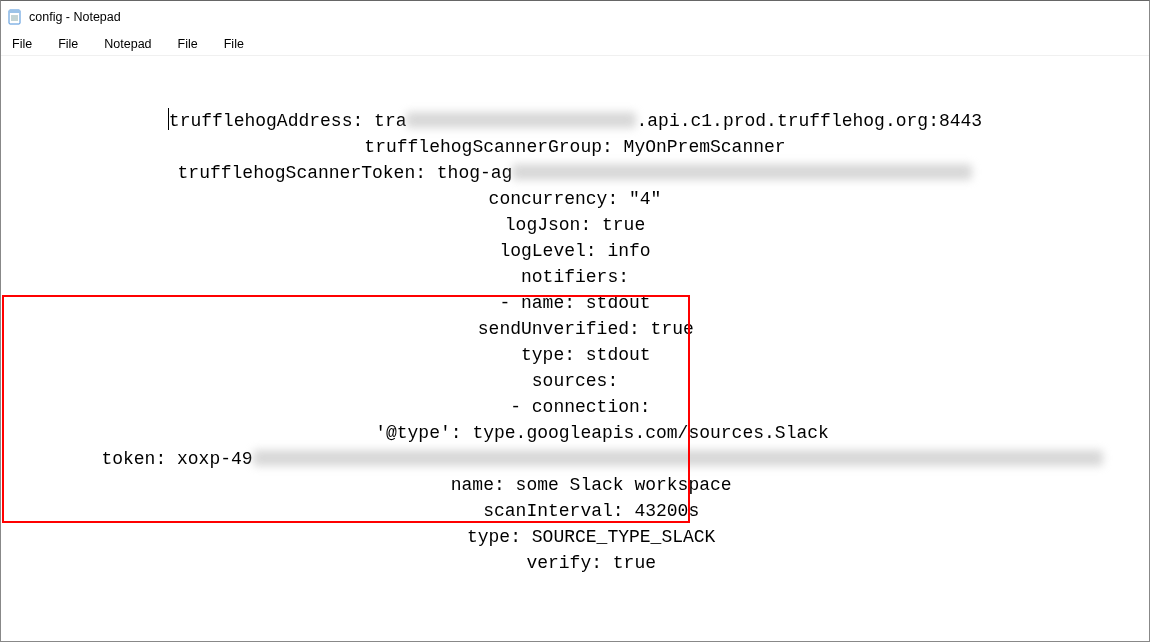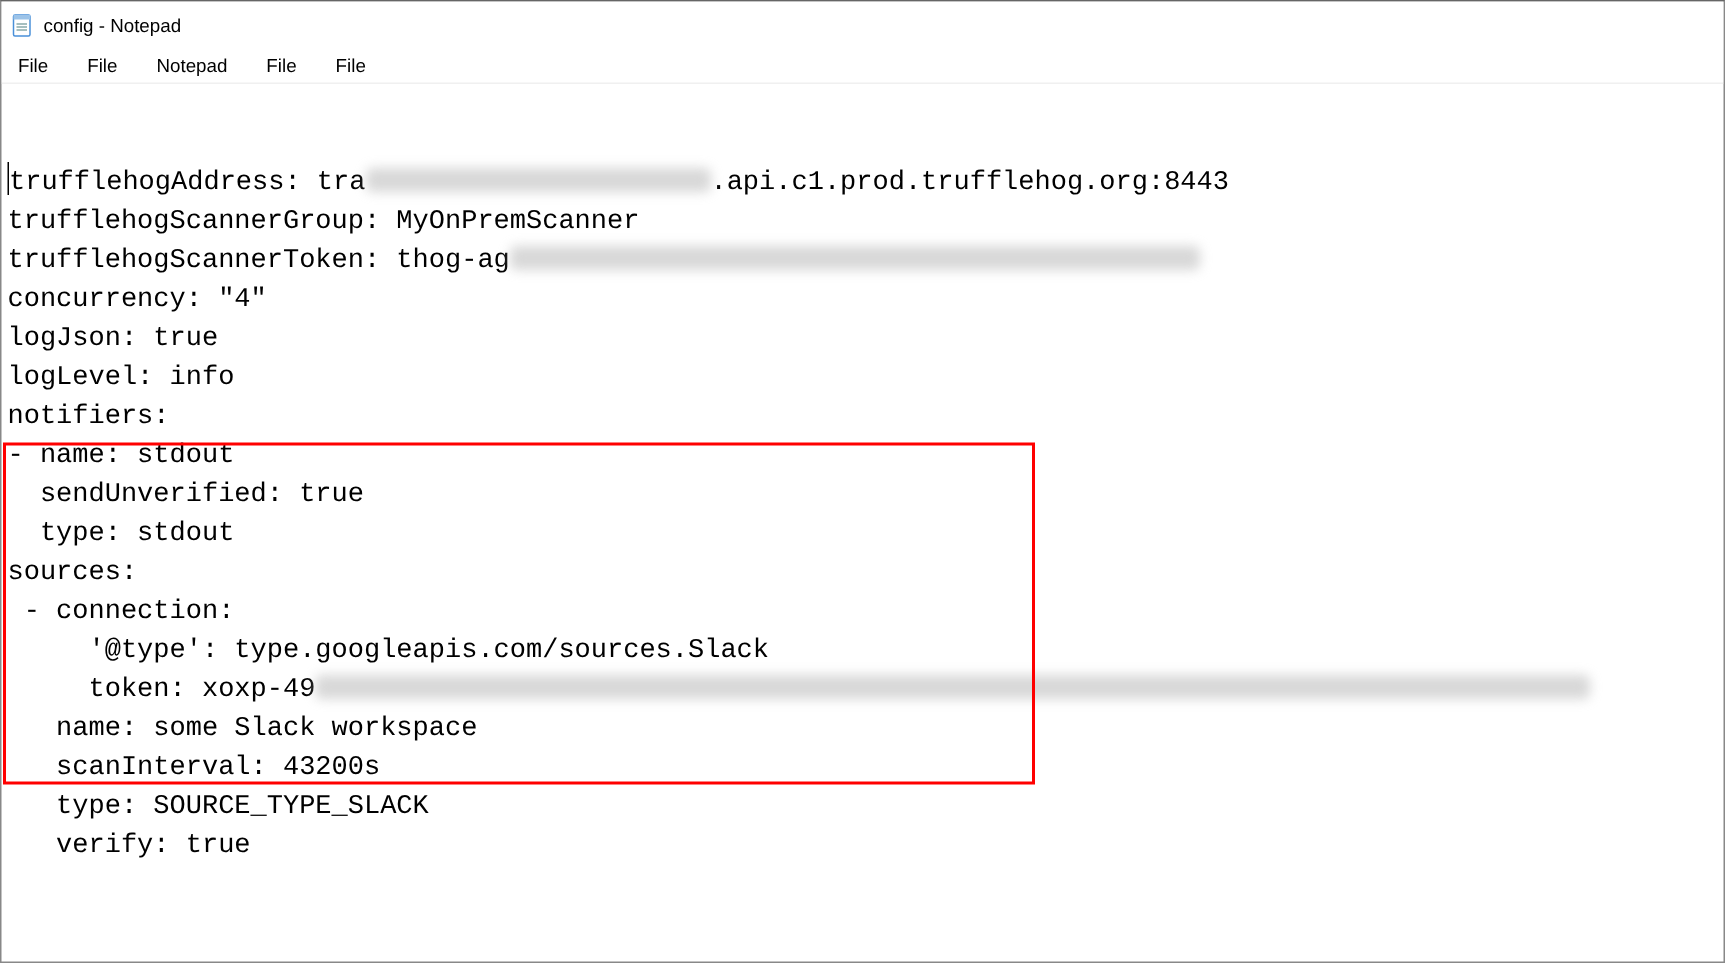--- a/index.html
+++ b/index.html
@@ -43,20 +43,21 @@
     }
     .editor {
       position: relative;
       padding: 0 4px 4px 4px;
       font-family: Consolas, "Courier New", monospace;
       font-size: 18px;
       line-height: 26px;
       color: #000;
       white-space: pre;
       border-top: 1px solid #f0f0f0;
+      text-align: center;
     }
     .caret {
       display:inline-block;
       width:0;
       border-left:1px solid #000;
       height:22px;
       vertical-align: -4px;
     }
     .line { position: relative; }
     .blur-seg {

